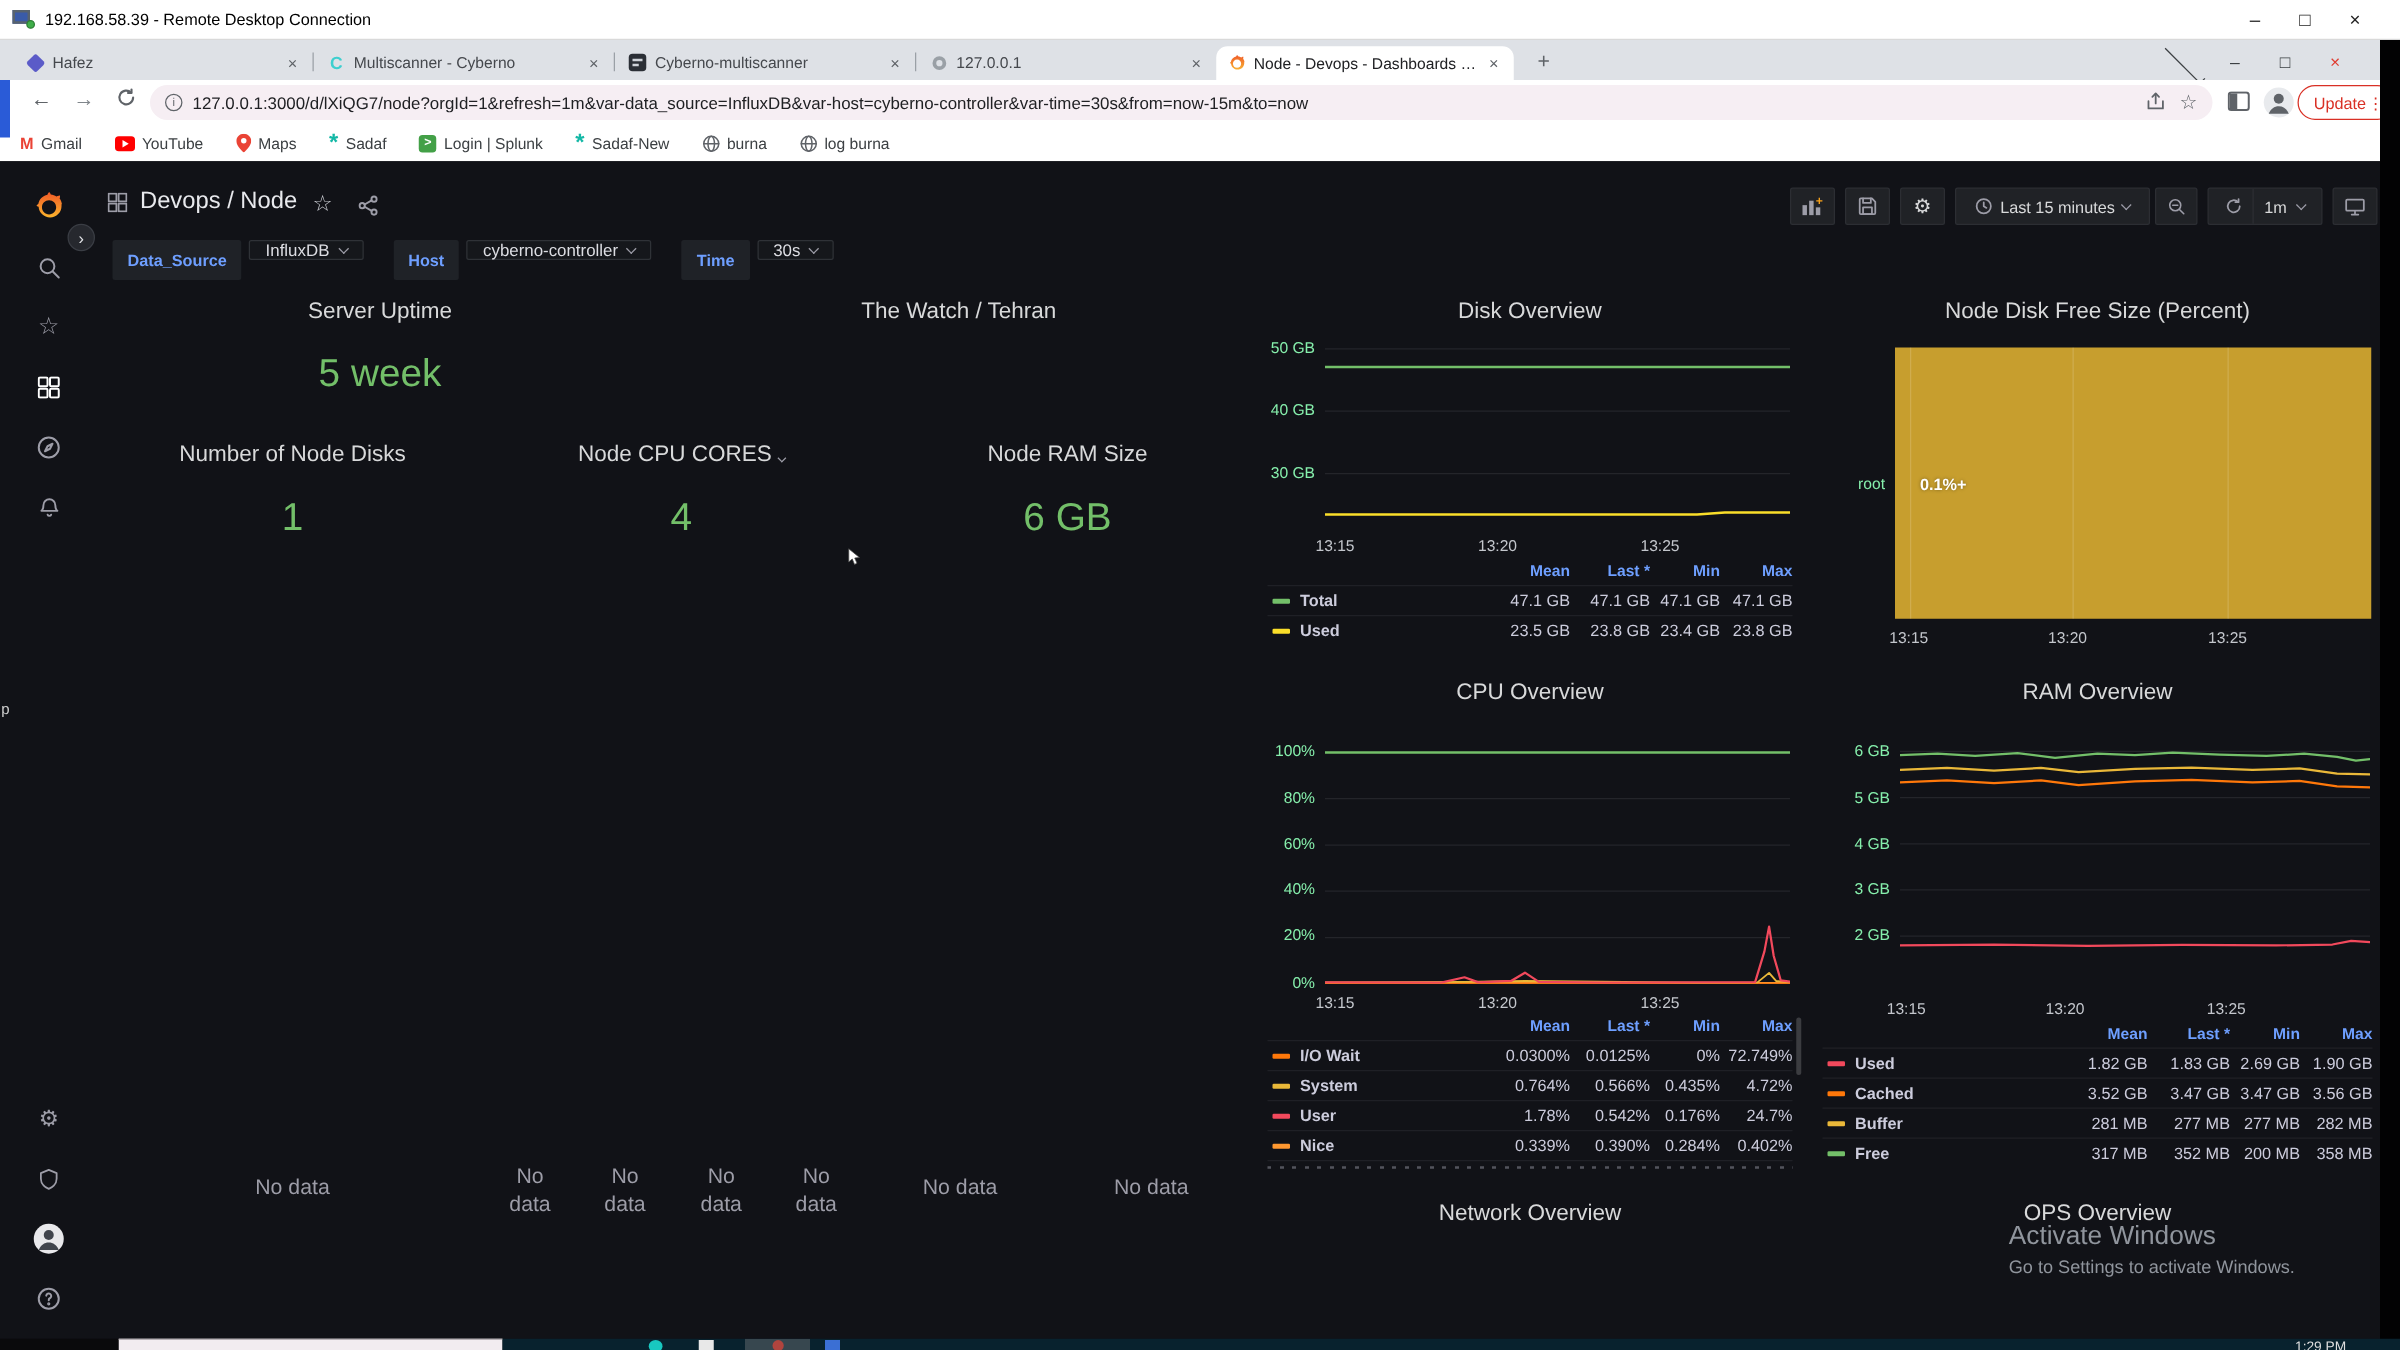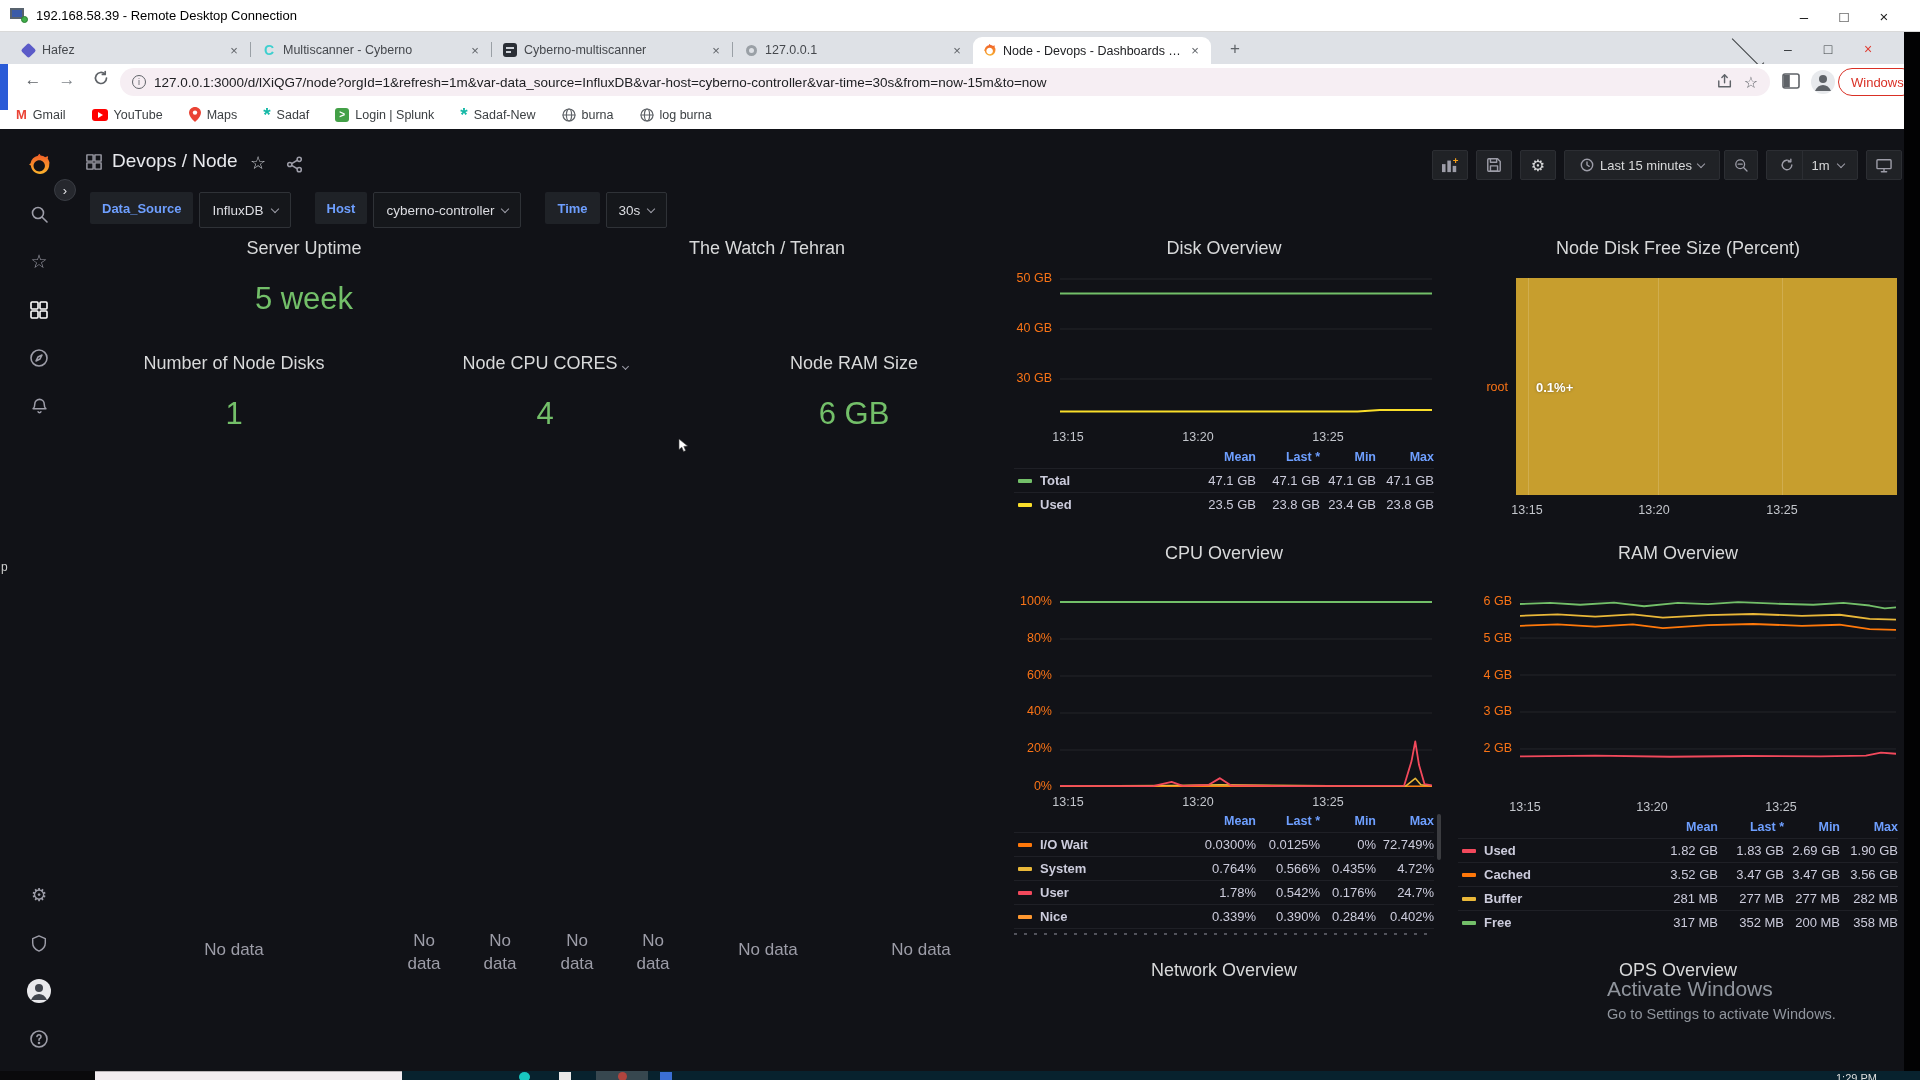--- a/index.html
+++ b/index.html
@@ -67,28 +67,28 @@
   .sb-item{left:24px;width:30px;height:30px;display:flex;align-items:center;justify-content:center;}
   .expand-btn{left:54px;top:179px;width:22px;height:22px;border-radius:50%;background:#26282e;
               border:1px solid #3a3d44;color:#e3e4e8;font-size:13px;display:flex;align-items:center;justify-content:center;}
   .crumb{color:#e8e9ed;font-size:19px;font-weight:500;}
   .toolbtn{position:absolute;top:150px;height:30px;background:#202226;border:1px solid #2c2e33;border-radius:2px;
            display:flex;align-items:center;justify-content:center;color:#d8d9da;font-size:13px;gap:6px;padding:0 8px;}
   .chev{display:inline-block;width:6px;height:6px;border-right:1.6px solid #9d9da8;border-bottom:1.6px solid #9d9da8;
         transform:rotate(45deg);margin-top:-3px;}
   .chip-label{height:32px;display:flex;align-items:center;padding:0 12px;background:#1f2227;
               color:#6e9fff;font-size:13px;font-weight:700;border-radius:2px;}
-  .chip-value{height:36px;display:flex;align-items:center;gap:8px;padding:0 12px;background:#15171b;
+  .chip-value{height:16px;display:flex;align-items:center;gap:8px;padding:0 12px;background:#15171b;
               border:1px solid #2f3237;color:#dcdde2;font-size:13.5px;border-radius:2px;}
   .vars{left:90px;top:192px;display:flex;gap:6px;align-items:flex-start;}
   .vgap{width:12px;}
   .ptitle{font-size:18px;font-weight:400;color:#d8d9da;text-align:center;}
   .statval{font-size:31px;font-weight:500;color:#73bf69;text-align:center;}
   .clockbox{display:flex;align-items:center;justify-content:center;color:#fff;font-size:34px;font-weight:700;}
-  .ylab{position:absolute;font-size:12.5px;color:#f97316;text-align:right;width:48px;}
+  .ylab{position:absolute;font-size:12.5px;color:#86efac;text-align:right;width:48px;}
   .xlab{position:absolute;font-size:12.5px;color:#c3c6cc;text-align:center;width:48px;}
   .legend{position:absolute;font-size:13px;color:#ccccdc;}
   .lg-head,.lg-row{display:grid;align-items:center;}
   .cols-a{grid-template-columns:1fr 66px 64px 56px 58px;}
   .cols-b{grid-template-columns:1fr 66px 66px 56px 58px;}
   .lg-head{height:22px;}
   .lg-head span{color:#6e9fff;font-weight:700;font-size:12.5px;text-align:right;}
   .lg-row{height:24px;border-top:1px solid rgba(204,204,220,0.08);}
   .lg-name{display:flex;align-items:center;gap:8px;padding-left:4px;font-weight:bold;}
   .swatch{width:14px;height:4px;border-radius:1px;display:inline-block;}
@@ -211,21 +211,21 @@
         </svg>
     </span>
     <span style="left:1810px;top:5px;position:absolute;">
       <svg width="26" height="26" viewBox="0 0 26 26">
           <circle cx="13" cy="13" r="12" fill="#e8eaed"></circle>
           <circle cx="13" cy="10" r="4" fill="#5f6368"></circle>
           <path d="M5 22c1.5-4 4.5-6 8-6s6.5 2 8 6" fill="#5f6368"></path>
         </svg>
     </span>
     <div class="update-btn">
-      <span>Windows</span>
+      <span>Update</span>
       <span class="kebab">⋮</span>
     </div>
   </div>
 
   <div class="a bmrow">
     <span class="bm">
         <span class="bm-gmail">M</span>
         <span>Gmail</span>
       </span>
     <span class="bm">

